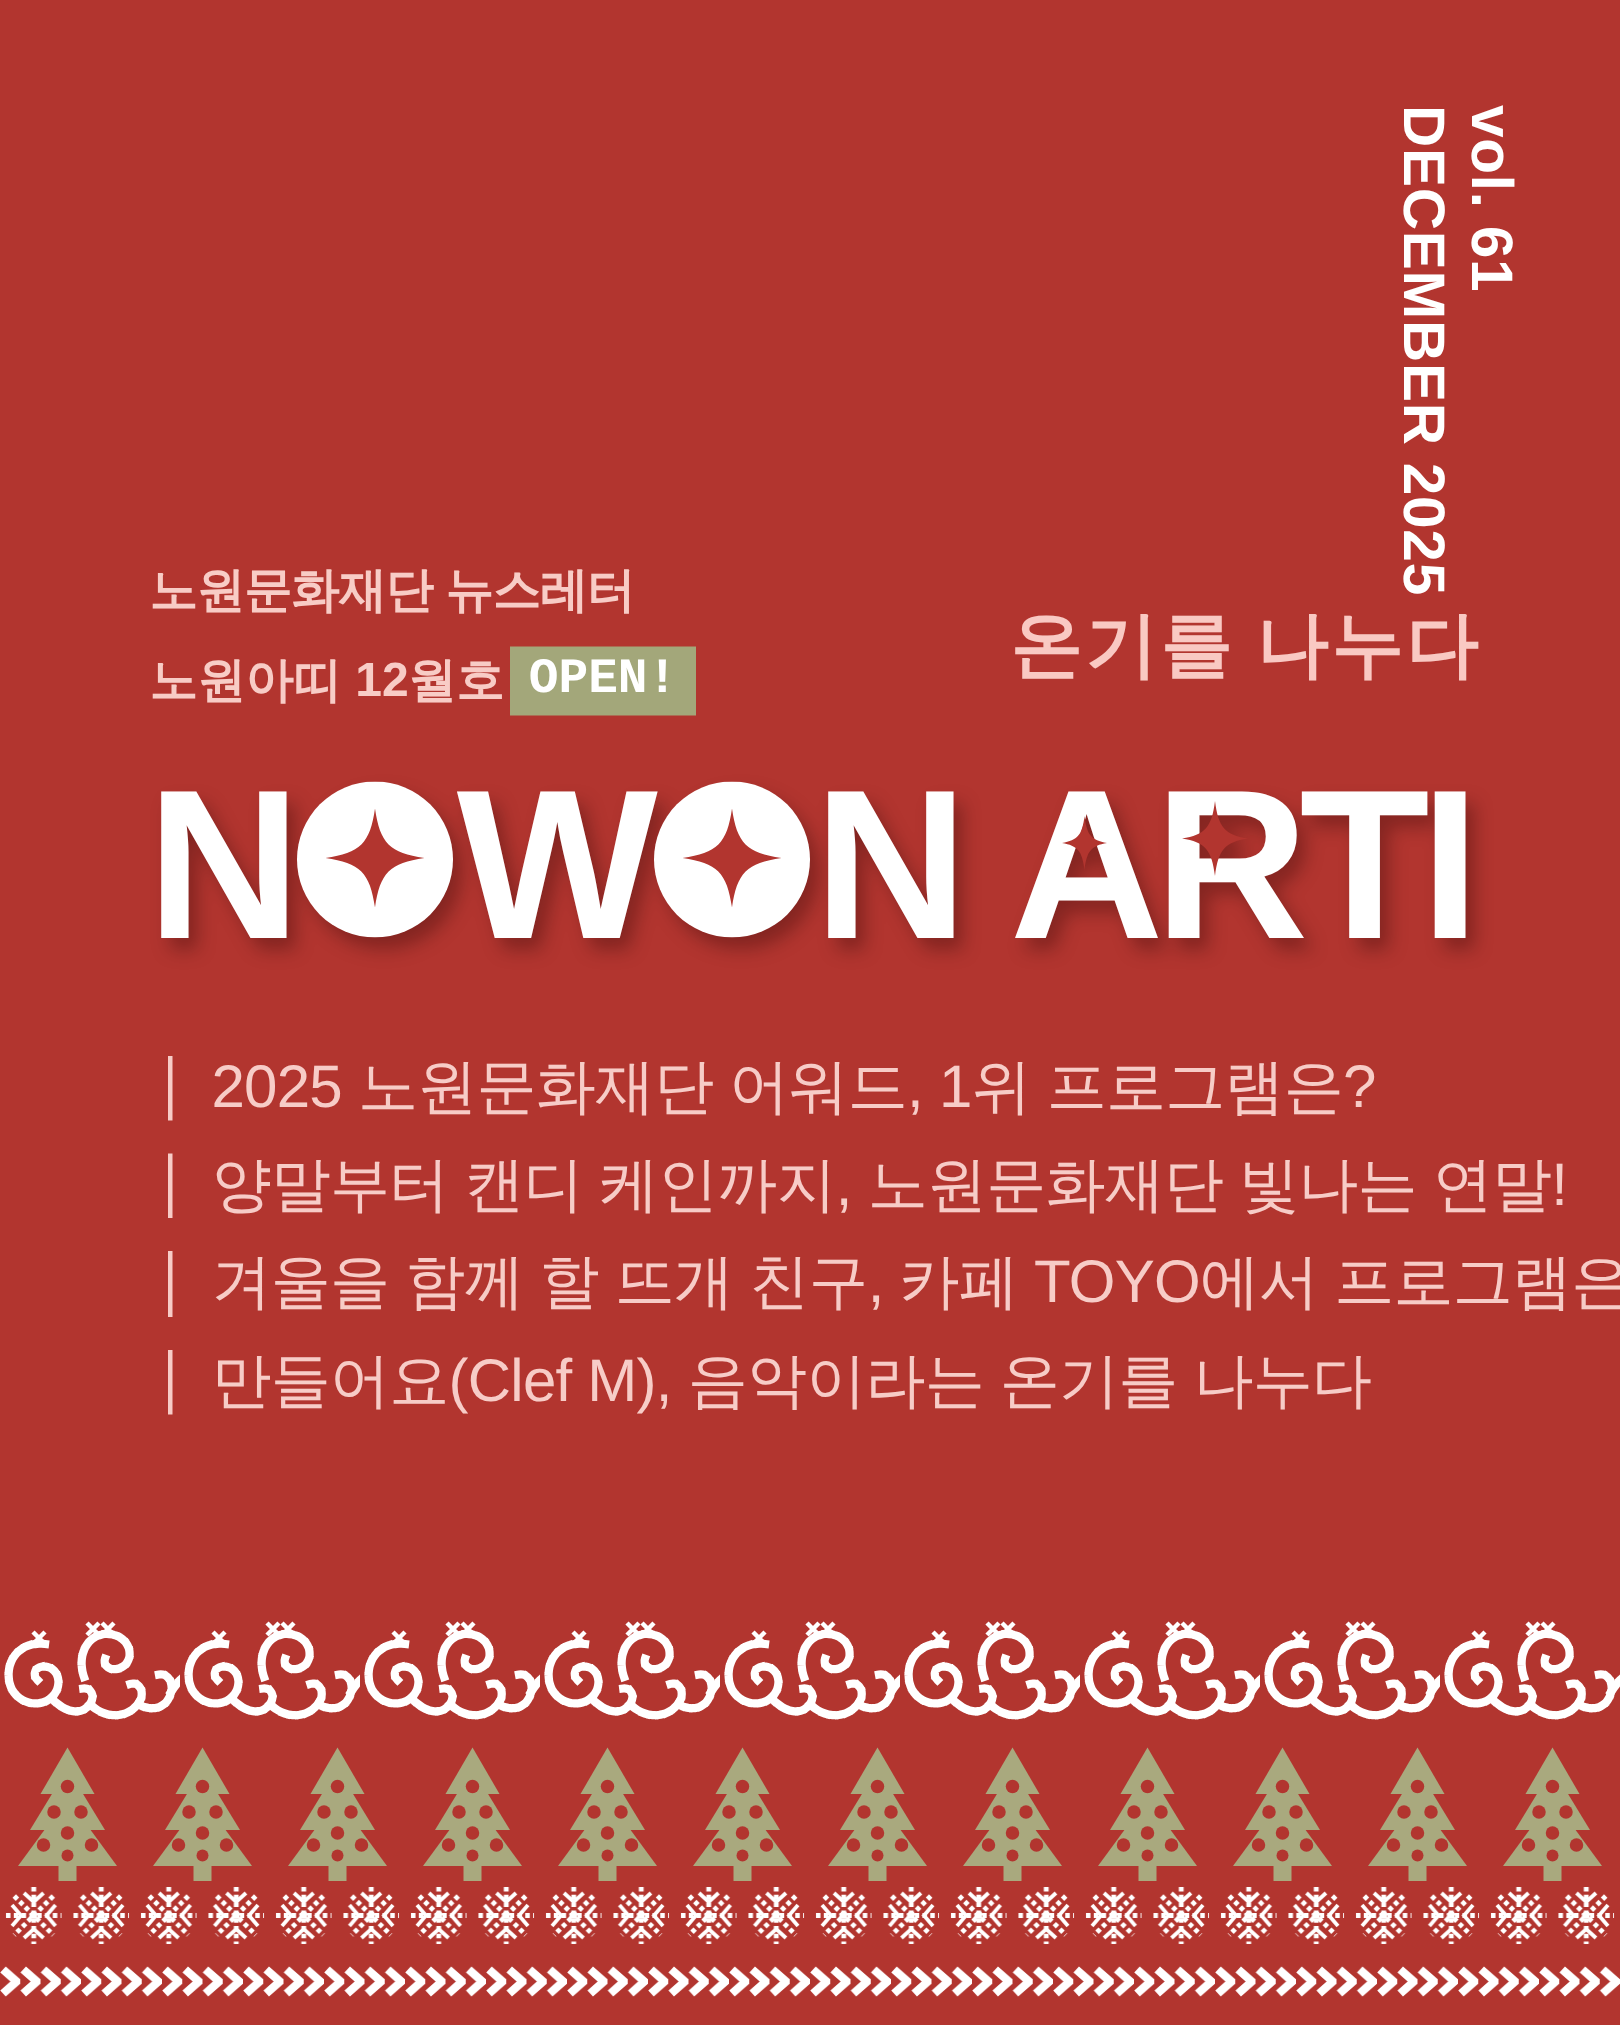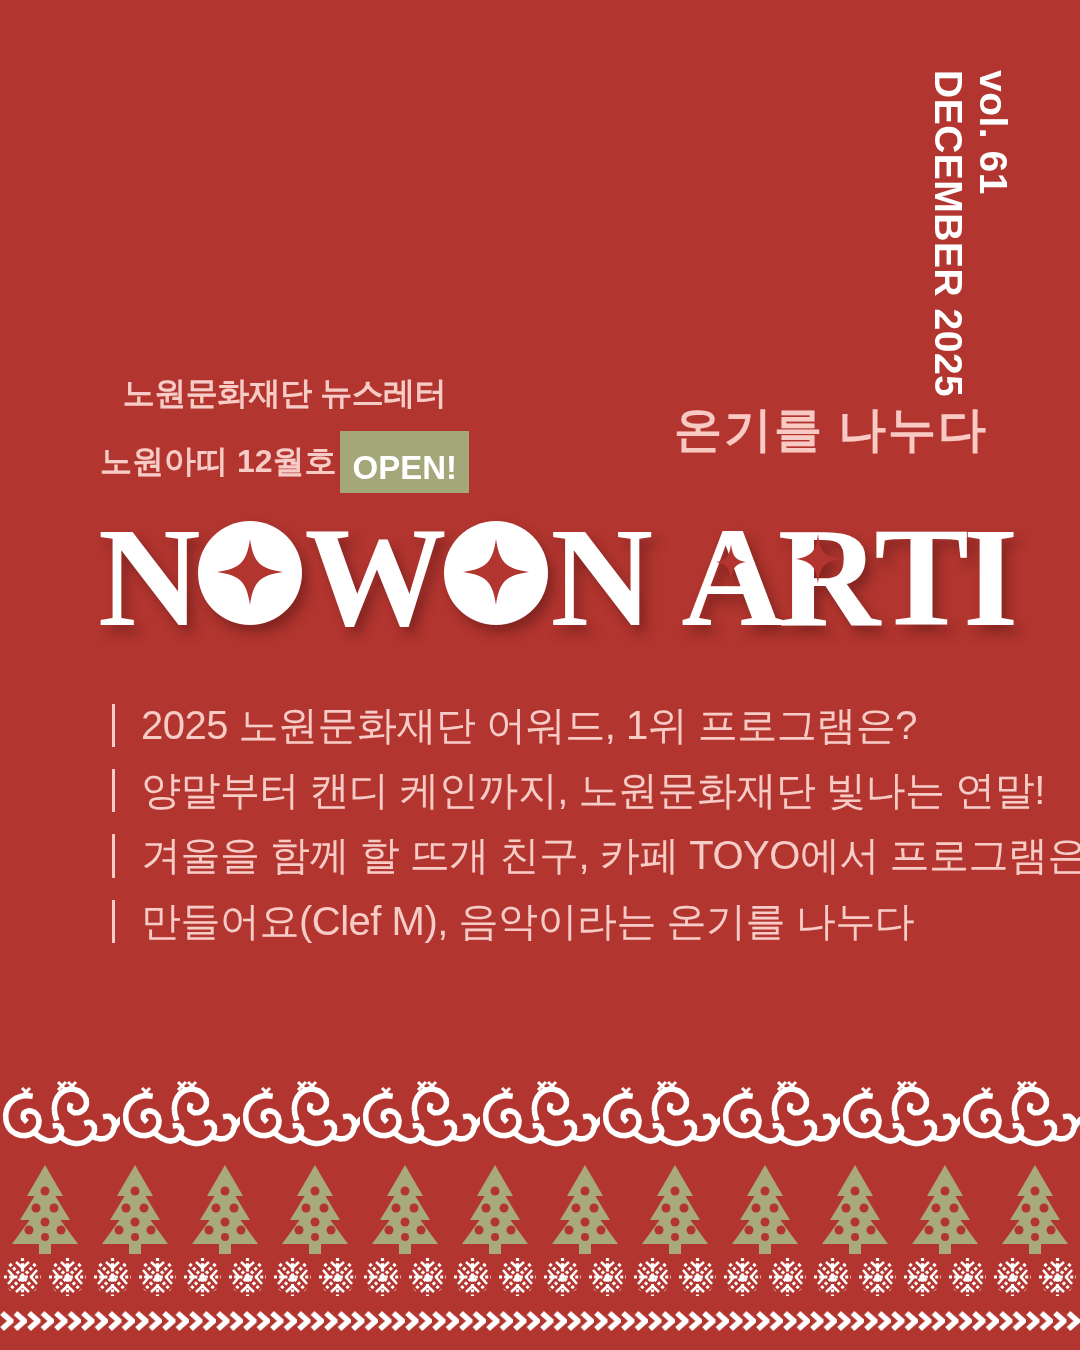--- a/index.html
+++ b/index.html
@@ -11,43 +11,42 @@
 
   
   .masthead {
     position:absolute; top:70px; right:64px;
     writing-mode:vertical-rl;
     color:#FFFFFF; font-weight:700; font-size:39px; line-height:1.16;
     letter-spacing:0.5px; white-space:nowrap;
   }
 
   
-  .header-block { position:absolute; left:100px; top:372px; color:#F8CCC6;text-align:center; }
+  .header-block { position:absolute; left:100px; top:372px; color:#F8CCC6; }
   .header-line1 { font-size:32px; font-weight:700; letter-spacing:-0.5px; }
   .header-line2 { margin-top:15px; font-size:32px; font-weight:700; display:flex; align-items:center; gap:4px; }
   .open-badge {
     display:inline-block; background:#A3A77A; color:#FFFFFF;
-    font-weight:700; font-size:33px; padding:18px 12px 6px; letter-spacing:0;
+    font-weight:700; font-size:33px; padding:3px 12px 6px; letter-spacing:0;font-family:Liberation Mono, monospace;
   }
 
   
   .slogan {
     position:absolute; top:398px; right:92px;
     font-family:"Liberation Serif","DejaVu Serif",serif;
     font-size:48px; font-weight:700; color:#F9C9C3; letter-spacing:2px;
     white-space:nowrap;
   }
 
   
   .logo {
     position:absolute; left:98px; top:506px; height:118px;
     color:#FFFFFF; font-weight:700; font-size:142px; line-height:1;
     letter-spacing:-6px; white-space:nowrap;
     filter:drop-shadow(6px 8px 6px rgba(45,6,6,0.35));
-    font-family:Liberation Serif, serif;
   }
   .logo-letter { display:inline-block; position:relative; }
   .logo-space { display:inline-block; width:34px; }
   svg.logo-o { width:104px; height:104px; margin:0 3px; }
   .star-overlay { position:absolute; pointer-events:none; }
   .star-a { width:30px; height:36px; left:52%; top:27%; transform:translateX(-50%); }
   .star-r { width:44px; height:50px; left:42%; top:20%; transform:translateX(-50%); }
 
   
   .headlines { position:absolute; left:112px; top:704px; margin:0; padding:0; list-style:none; }

